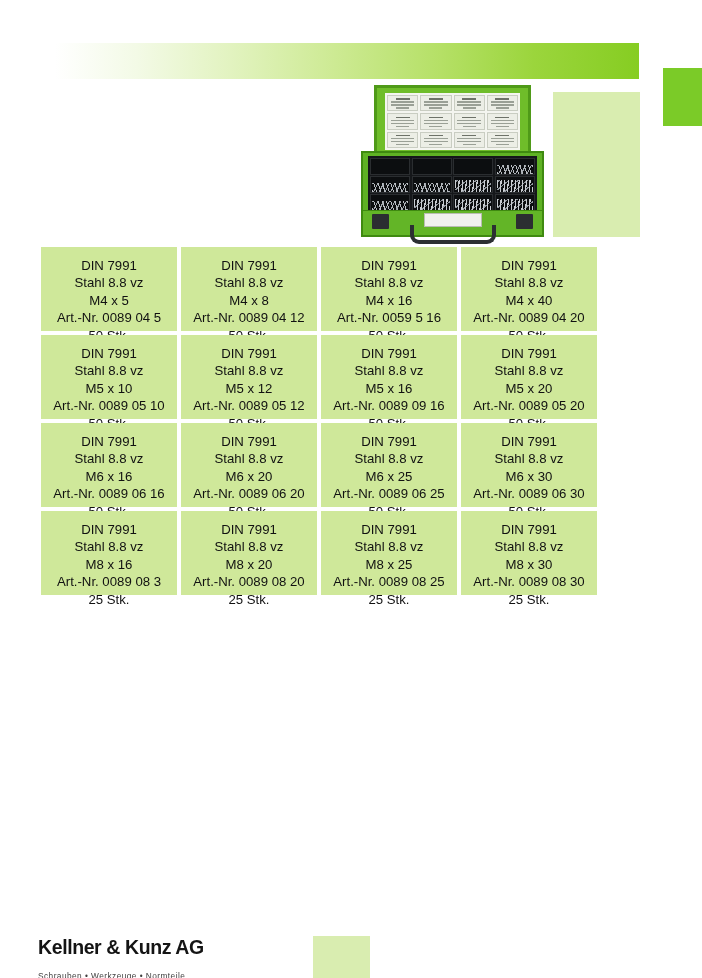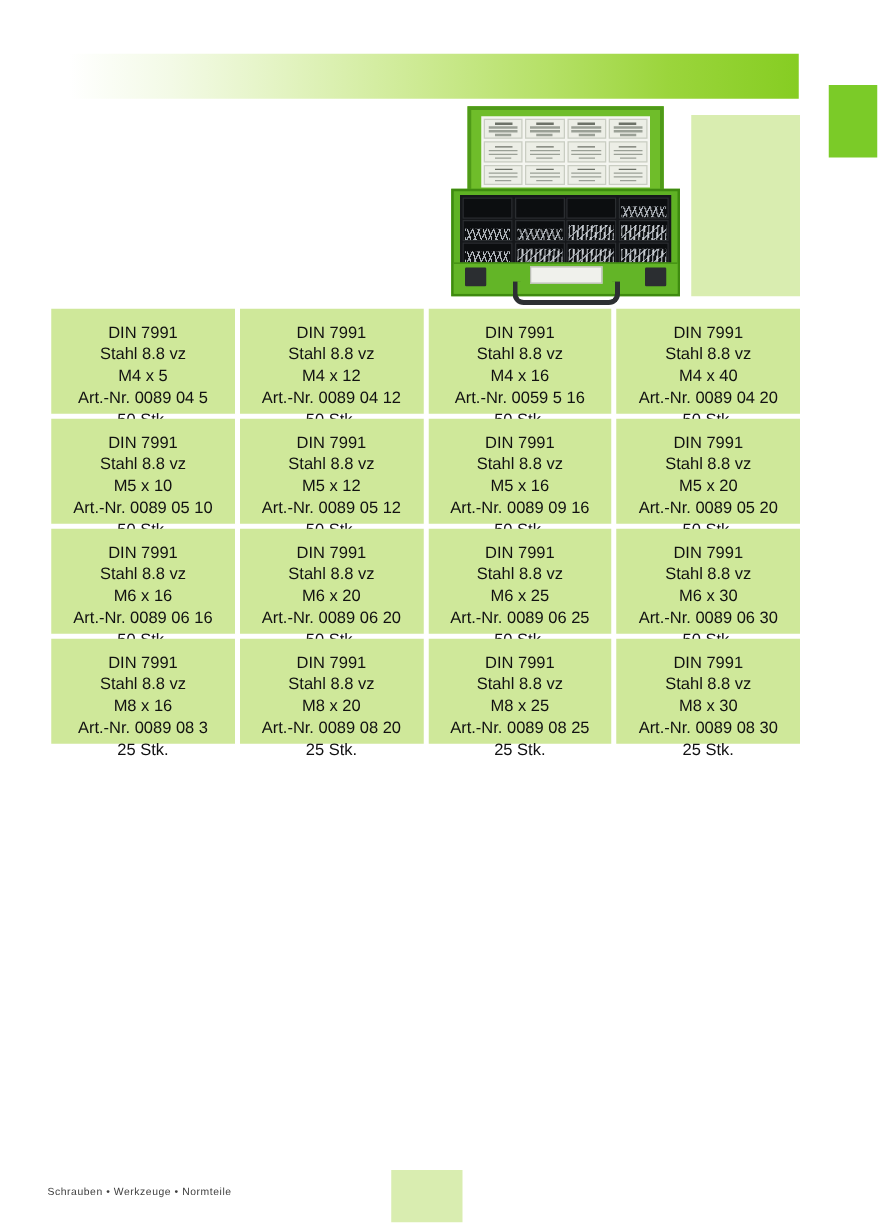--- a/index.html
+++ b/index.html
@@ -190,21 +190,21 @@
     border: 4px solid #2c2f32;
     border-top: none;
     border-radius: 0 0 9px 9px;
   }
 
   
   .grid {
     position: absolute;
     left: 41px;
     top: 247px;
-    width: 599px;
+    width: 556px;
     display: grid;
     grid-template-columns: repeat(4, 1fr);
     gap: 4px;
   }
   .cell {
     background: #cfe89a;
     padding: 10px 4px 11px;
     text-align: center;
     line-height: 1.32;
     font-size: 13.2px;
@@ -372,21 +372,21 @@
     <div class="cell">
       <div>DIN 7991</div>
       <div>Stahl 8.8 vz</div>
       <div>M4 x 5</div>
       <div>Art.-Nr. 0089 04 5</div>
       <div>50 Stk.</div>
     </div>
     <div class="cell">
       <div>DIN 7991</div>
       <div>Stahl 8.8 vz</div>
-      <div>M4 x 12</div>
+      <div>M4 x 8</div>
       <div>Art.-Nr. 0089 04 12</div>
       <div>50 Stk.</div>
     </div>
     <div class="cell">
       <div>DIN 7991</div>
       <div>Stahl 8.8 vz</div>
       <div>M4 x 16</div>
       <div>Art.-Nr. 0059 5 16</div>
       <div>50 Stk.</div>
     </div>
@@ -477,16 +477,17 @@
     <div class="cell">
       <div>DIN 7991</div>
       <div>Stahl 8.8 vz</div>
       <div>M8 x 30</div>
       <div>Art.-Nr. 0089 08 30</div>
       <div>25 Stk.</div>
     </div>
   </div>
 
 <div class="footer-logo">
+  <div class="brand-main">Kellner &amp; Kunz AG</div>
   <div class="brand-sub">Schrauben • Werkzeuge • Normteile</div>
 </div>
 <div class="page-box"></div>
 <div class="reca-logo">reca</div>
 
 </body></html>

